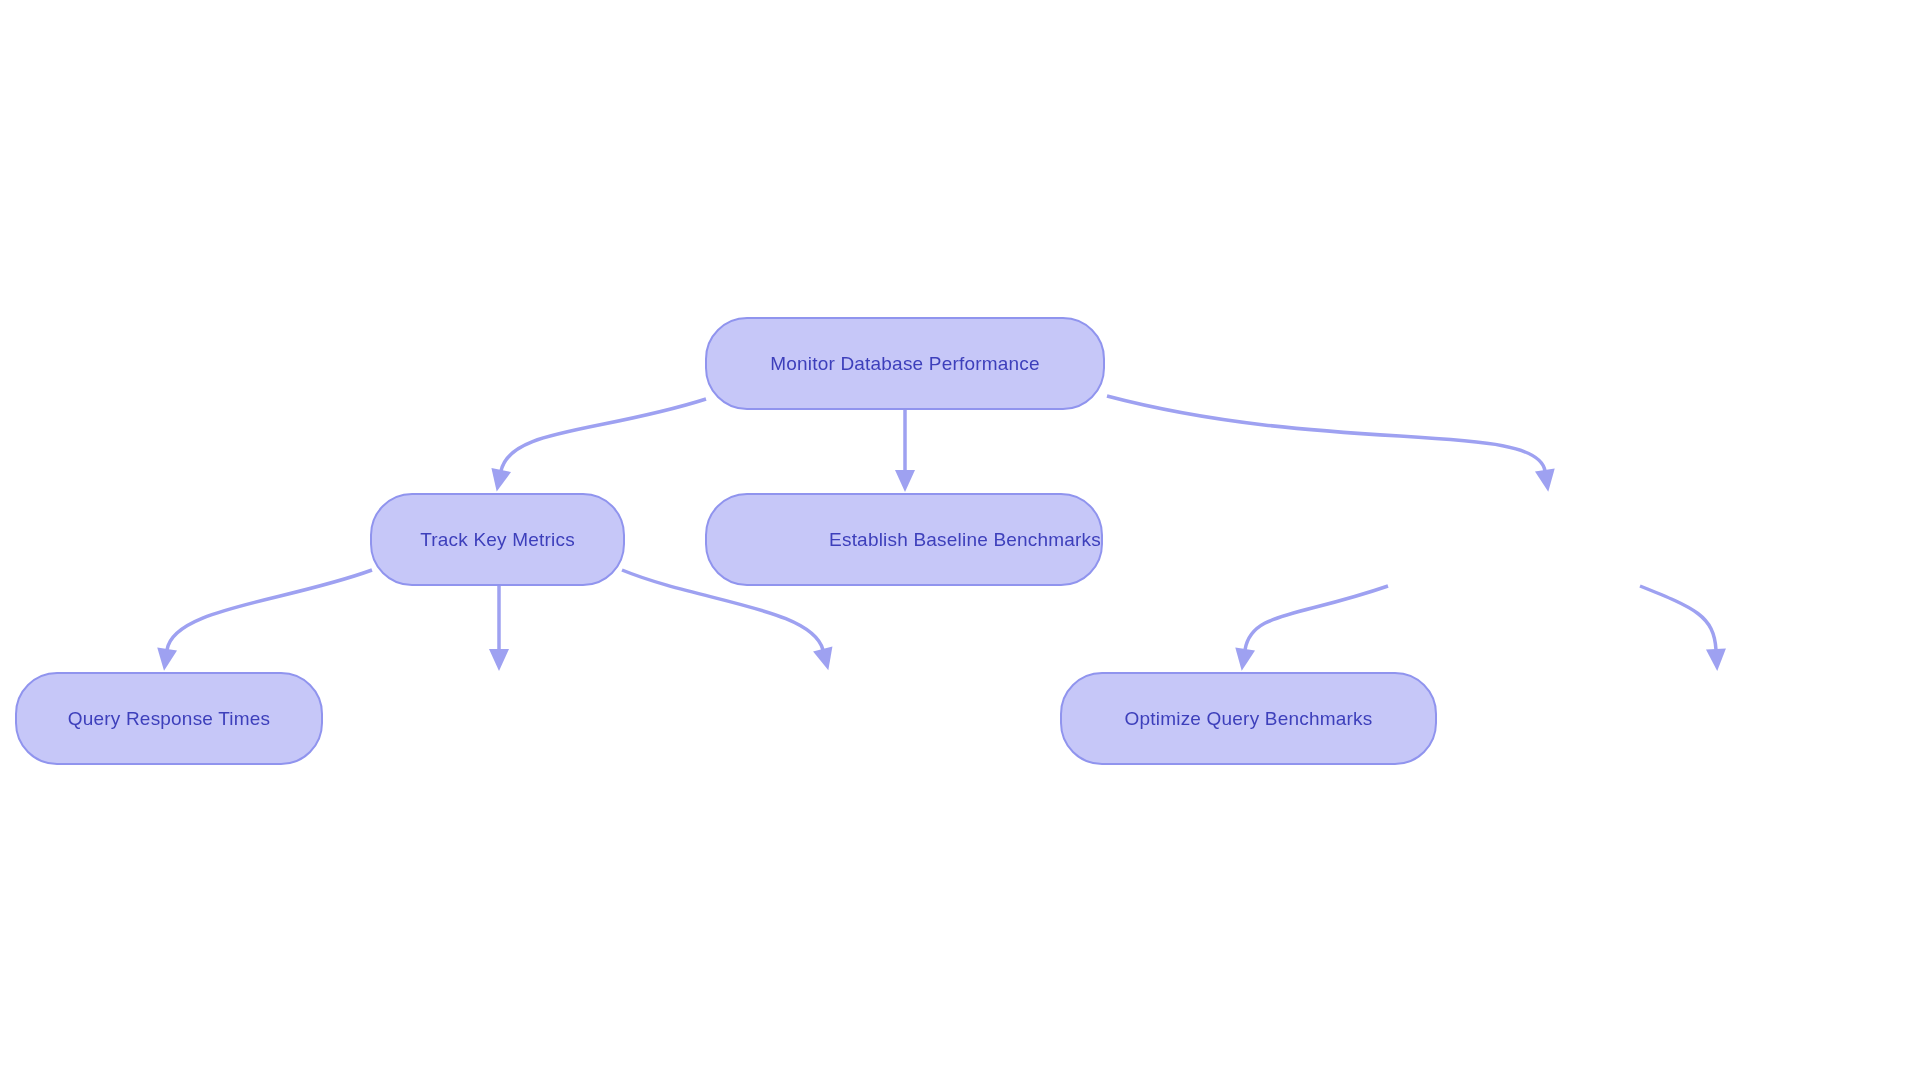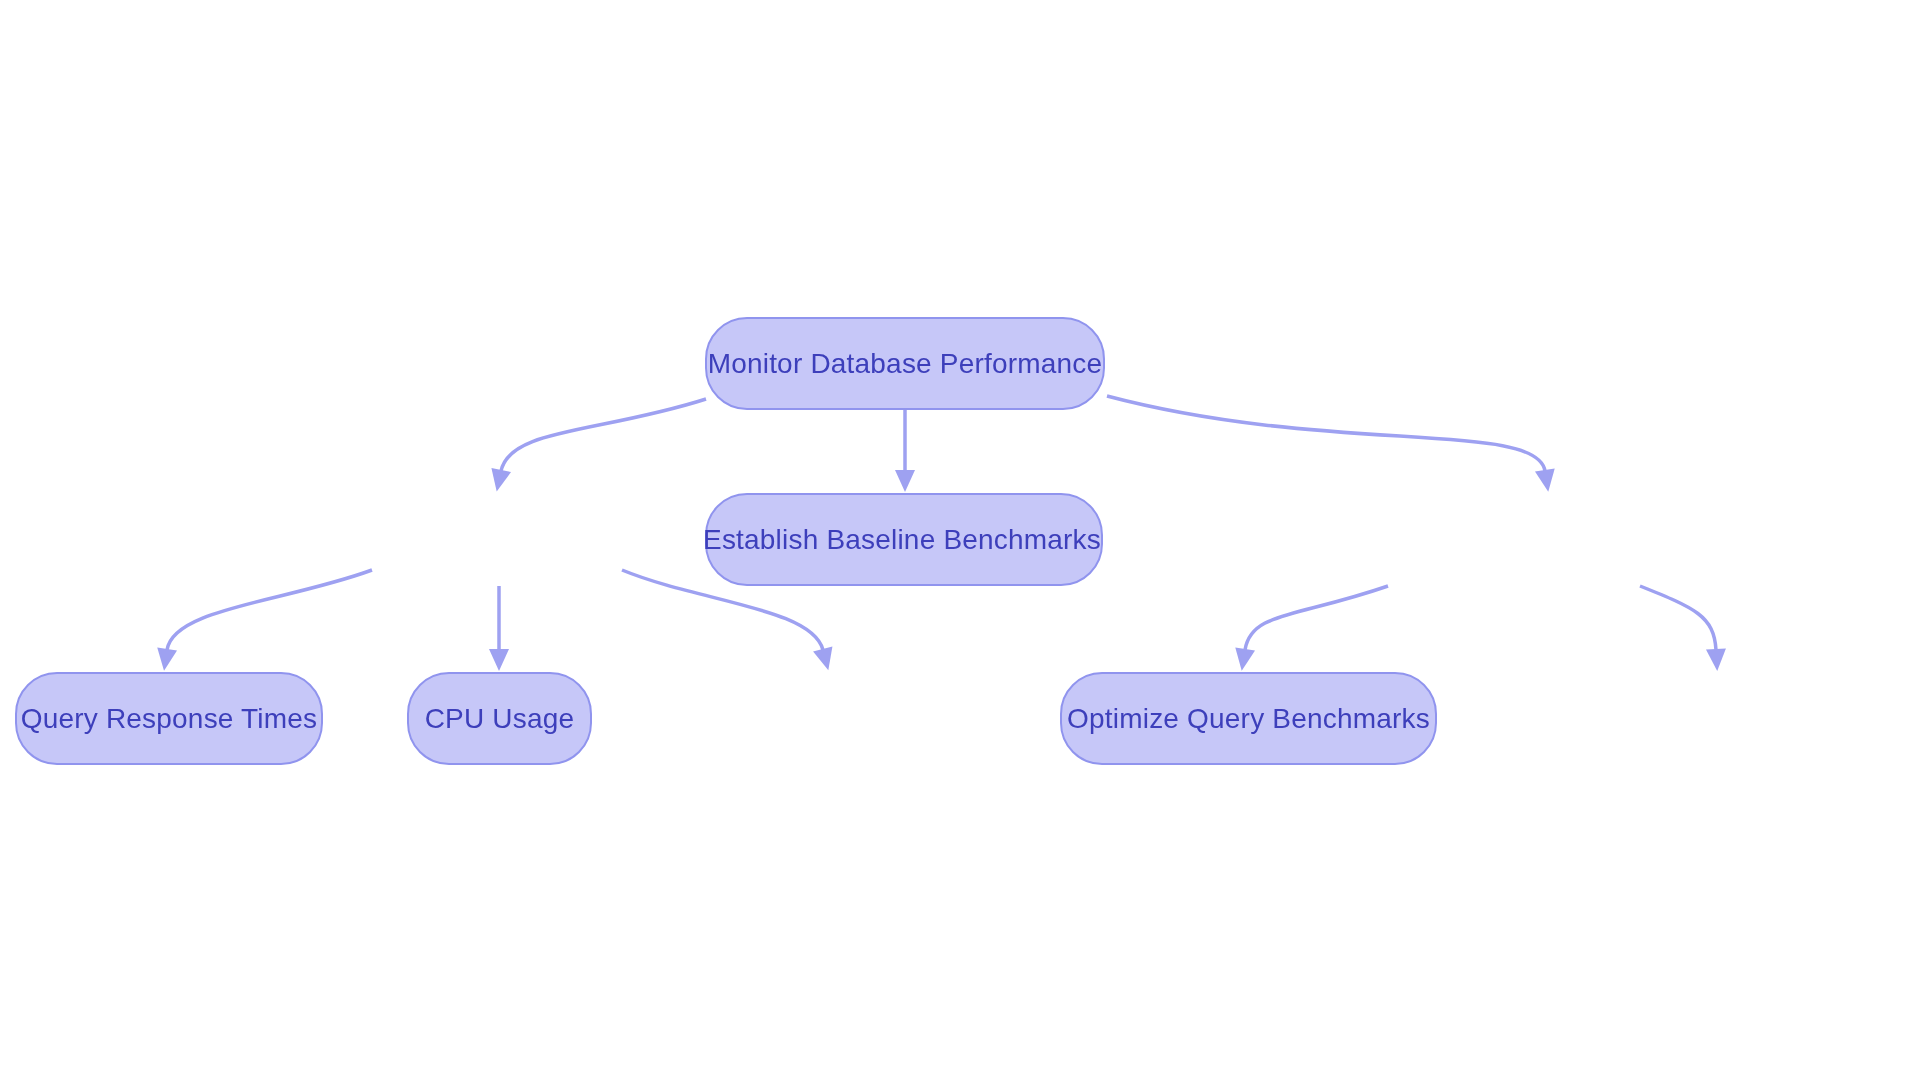--- a/index.html
+++ b/index.html
@@ -37,21 +37,21 @@
     display: flex;
     align-items: center;
     justify-content: center;
     background: var(--node-fill, #c6c7f8);
     border: 2px solid var(--node-border, #9094ee);
     border-radius: 42px;
     cursor: default;
   }
   .node .label {
     color: var(--node-text, #3d3fbb);
-    font-size: 28px;
+    font-size: 19px;
     font-weight: 400;
     letter-spacing: 0.2px;
     white-space: nowrap;
     text-align: center;
   }
 </style>
 </head>
 <body>
 
 <div id="canvas">
@@ -69,33 +69,33 @@
     <path class="edge" d="M499,586 L499,650" marker-end="url(#arrow)"></path>
     <path class="edge" d="M622,570 C700,602 812,608 823,650" marker-end="url(#arrow)"></path>
     <path class="edge" d="M1388,586 C1295,618 1251,612 1245,650" marker-end="url(#arrow)"></path>
     <path class="edge" d="M1640,586 C1695,608 1714,616 1716,650" marker-end="url(#arrow)"></path>
   </svg>
 
   <div class="node" style="left:705px; top:317px; width:400px; height:93px;">
     <span class="label">Monitor Database Performance</span>
   </div>
 
+  <div class="node" style="left:370px; top:493px; width:255px; height:93px;">
+    <span class="label">Track Key Metrics</span>
+  </div>
 
   <div class="node" style="left:705px; top:493px; width:398px; height:93px;justify-content:flex-end;">
     <span class="label">Establish Baseline Benchmarks</span>
   </div>
 
 
   <div class="node" style="left:15px; top:672px; width:308px; height:93px;">
     <span class="label">Query Response Times</span>
   </div>
 
-  <div class="node" style="left:407px; top:672px; width:185px; height:93px;">
-    <span class="label">CPU Usage</span>
-  </div>
 
 
   <div class="node" style="left:1060px; top:672px; width:377px; height:93px;">
     <span class="label">Optimize Query Benchmarks</span>
   </div>
 
 
 </div>
 
 </body></html>

